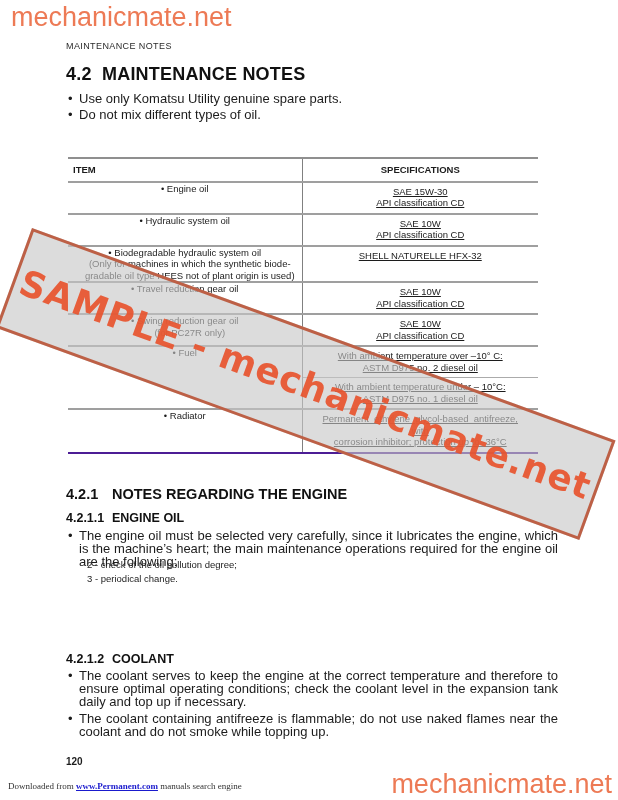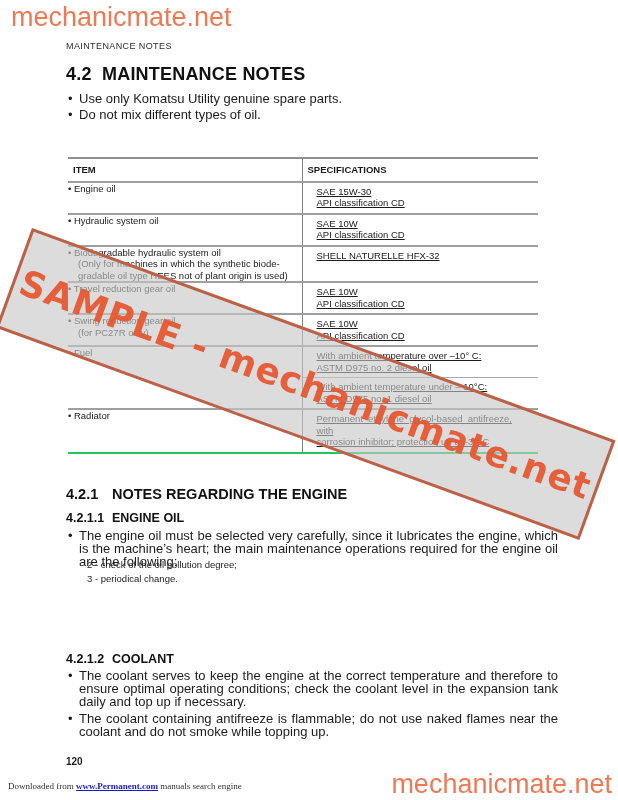--- a/index.html
+++ b/index.html
@@ -29,35 +29,35 @@
   .bullet-item{
     position:relative;padding-left:13px;margin-bottom:3px;
     font-size:13px;line-height:13px;text-align:justify;
   }
   .bullet-item::before{content:"\2022";position:absolute;left:2px;}
   
   .spec-table{
     position:absolute;left:68px;top:157px;width:470px;
     border-collapse:collapse;table-layout:fixed;
     font-size:9.5px;line-height:11.5px;
-    border-top:2px solid #8f8f8f;border-bottom:2px solid #22c55e;
+    border-top:2px solid #8f8f8f;border-bottom:2px solid #4c1d95;
   }
   .spec-table col.c1{width:234px;}
   .spec-table col.c2{width:236px;}
   .spec-table th{
     text-align:left;font-size:9.5px;padding:5px 5px;
     border-bottom:2px solid #9f9f9f;
   }
   .spec-table tbody tr{border-top:2px solid #9f9f9f;}
   .spec-table tbody tr:first-child{border-top:none;}
   .spec-table td{vertical-align:top;padding:0;}
-  .item-cell{padding:3px 5px 4px;}
+  .item-cell{padding:3px 5px 4px;text-align:center;}
   .item-lead{}
   .item-cont{padding-left:10px;}
-  .spec-cell, .spec-table th.spec-col{border-left:1px solid #808080;}
+  .spec-cell, .spec-table th.spec-col{border-left:1px solid #808080;text-align:center;}
   .spec-group{padding:3px 14px 4px;text-decoration:underline;}
   .spec-group + .spec-group{border-top:1.5px solid #ababab;}
   .spec-table tbody tr:last-child .spec-group div:first-child{word-spacing:2.5px;}
   
   .watermark{
     position:absolute;left:32px;top:228px;width:621px;height:106px;
     transform:rotate(20deg);transform-origin:0 0;box-sizing:border-box;
     background:rgba(198,198,198,.62);
     border:3px solid #bd6046;
     display:flex;align-items:center;justify-content:center;

